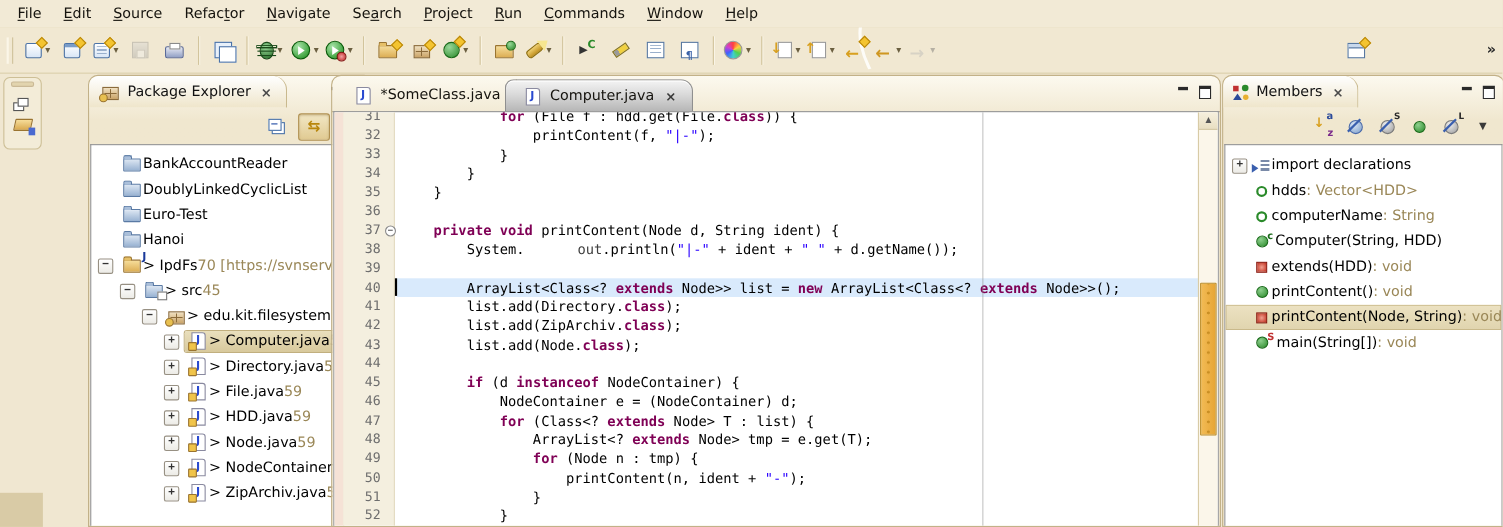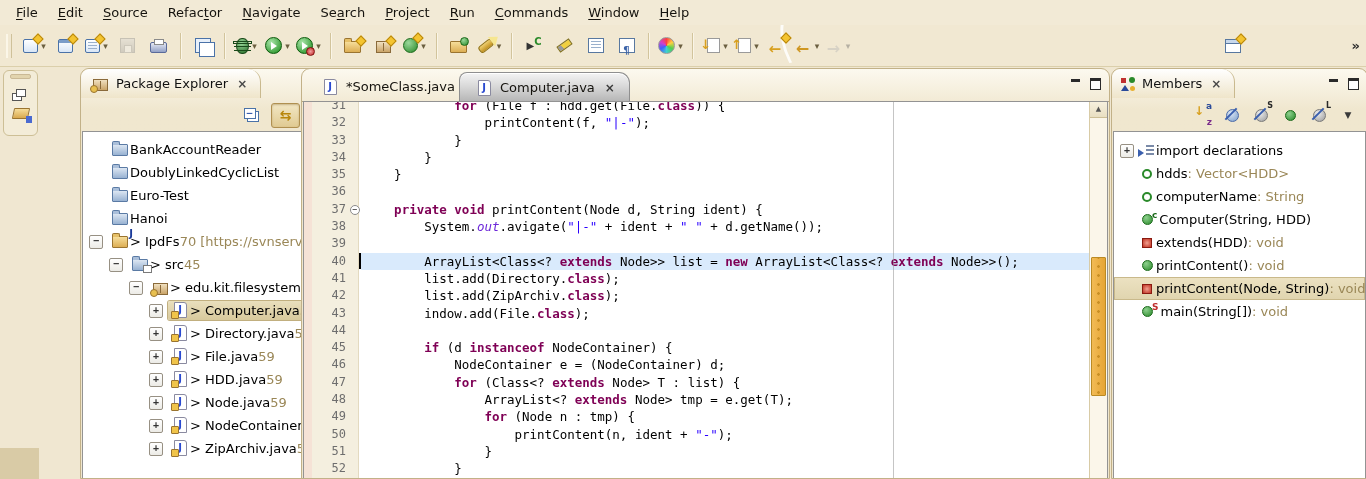--- a/index.html
+++ b/index.html
@@ -204,21 +204,21 @@
   .crow .ln{width:34px;flex:none;margin-left:8px;text-align:right;padding-right:3px;color:#6e6e6e;
     font:12px/17.3px "DejaVu Sans Mono","Liberation Mono",monospace;}
   .crow .fold{width:12px;flex:none;position:relative;}
   .crow .fold .fm{position:absolute;left:1px;top:4px;width:8px;height:8px;border:1px solid #8a8a8a;border-radius:50%;
     background:#fff;color:#555;font:bold 8px/7px "DejaVu Sans Mono",monospace;text-align:center;}
   .crow .codetxt{flex:1;white-space:pre;overflow:hidden;padding-left:3px;
     font:12.5px/17.3px "DejaVu Sans Mono","Liberation Mono",monospace;color:#000;}
   .crow.cur .codetxt{background:#d9eafc;}
   .t-k{color:#7f0055;font-weight:bold;}
   .t-s{color:#2a00ff;}
-  .t-f{color:#6d28d9;font-style:italic;}
+  .t-f{color:#404040;margin-left:48px;}
   #print-margin{position:absolute;top:0;bottom:0;width:1px;background:rgba(150,150,150,.55);z-index:2;}
   #cursor{position:absolute;width:2px;height:16px;background:#000;z-index:3;}
   #editor-sb{width:17px;z-index:4;}
 
   
   #members-panel{left:1111px;width:255px;}
   .mlist{position:absolute;inset:0;padding-top:7px;font-size:13px;color:#000;}
   .mrow{display:flex;align-items:center;height:23px;white-space:nowrap;padding-left:6px;}
   .mrow.sel{background:linear-gradient(#ece2c2,#e0d4ae);box-shadow:inset 0 0 0 1px #c9b98b;}
   .mexp{width:12px;height:12px;flex:none;border:1px solid #979083;background:linear-gradient(#ffffff,#ecebe6);
@@ -577,21 +577,21 @@
           <div class="crow">
             <span class="ln">37</span>
             <span class="fold">
               <span class="fm">−</span>
             </span>
             <span class="codetxt"><span class="t-p">    </span><span class="t-k">private</span><span class="t-p"> </span><span class="t-k">void</span><span class="t-p"> printContent(Node d, String ident) {</span></span>
           </div>
           <div class="crow">
             <span class="ln">38</span>
             <span class="fold"></span>
-            <span class="codetxt"><span class="t-p">        System.</span><span class="t-f">out</span><span class="t-p">.avigate(</span><span class="t-s">"|-"</span><span class="t-p"> + ident + </span><span class="t-s">" "</span><span class="t-p"> + d.getName());</span></span>
+            <span class="codetxt"><span class="t-p">        System.</span><span class="t-f">out</span><span class="t-p">.println(</span><span class="t-s">"|-"</span><span class="t-p"> + ident + </span><span class="t-s">" "</span><span class="t-p"> + d.getName());</span></span>
           </div>
           <div class="crow">
             <span class="ln">39</span>
             <span class="fold"></span>
             <span class="codetxt"></span>
           </div>
           <div class="crow cur">
             <span class="ln">40</span>
             <span class="fold"></span>
             <span class="codetxt"><span class="t-p">        ArrayList&lt;Class&lt;? </span><span class="t-k">extends</span><span class="t-p"> Node&gt;&gt; list = </span><span class="t-k">new</span><span class="t-p"> ArrayList&lt;Class&lt;? </span><span class="t-k">extends</span><span class="t-p"> Node&gt;&gt;();</span></span>
@@ -602,21 +602,21 @@
             <span class="codetxt"><span class="t-p">        list.add(Directory.</span><span class="t-k">class</span><span class="t-p">);</span></span>
           </div>
           <div class="crow">
             <span class="ln">42</span>
             <span class="fold"></span>
             <span class="codetxt"><span class="t-p">        list.add(ZipArchiv.</span><span class="t-k">class</span><span class="t-p">);</span></span>
           </div>
           <div class="crow">
             <span class="ln">43</span>
             <span class="fold"></span>
-            <span class="codetxt"><span class="t-p">        indow.add(File.</span><span class="t-k">class</span><span class="t-p">);</span></span>
+            <span class="codetxt"><span class="t-p">        list.add(Node.</span><span class="t-k">class</span><span class="t-p">);</span></span>
           </div>
           <div class="crow">
             <span class="ln">44</span>
             <span class="fold"></span>
             <span class="codetxt"></span>
           </div>
           <div class="crow">
             <span class="ln">45</span>
             <span class="fold"></span>
             <span class="codetxt"><span class="t-p">        </span><span class="t-k">if</span><span class="t-p"> (d </span><span class="t-k">instanceof</span><span class="t-p"> NodeContainer) {</span></span>

